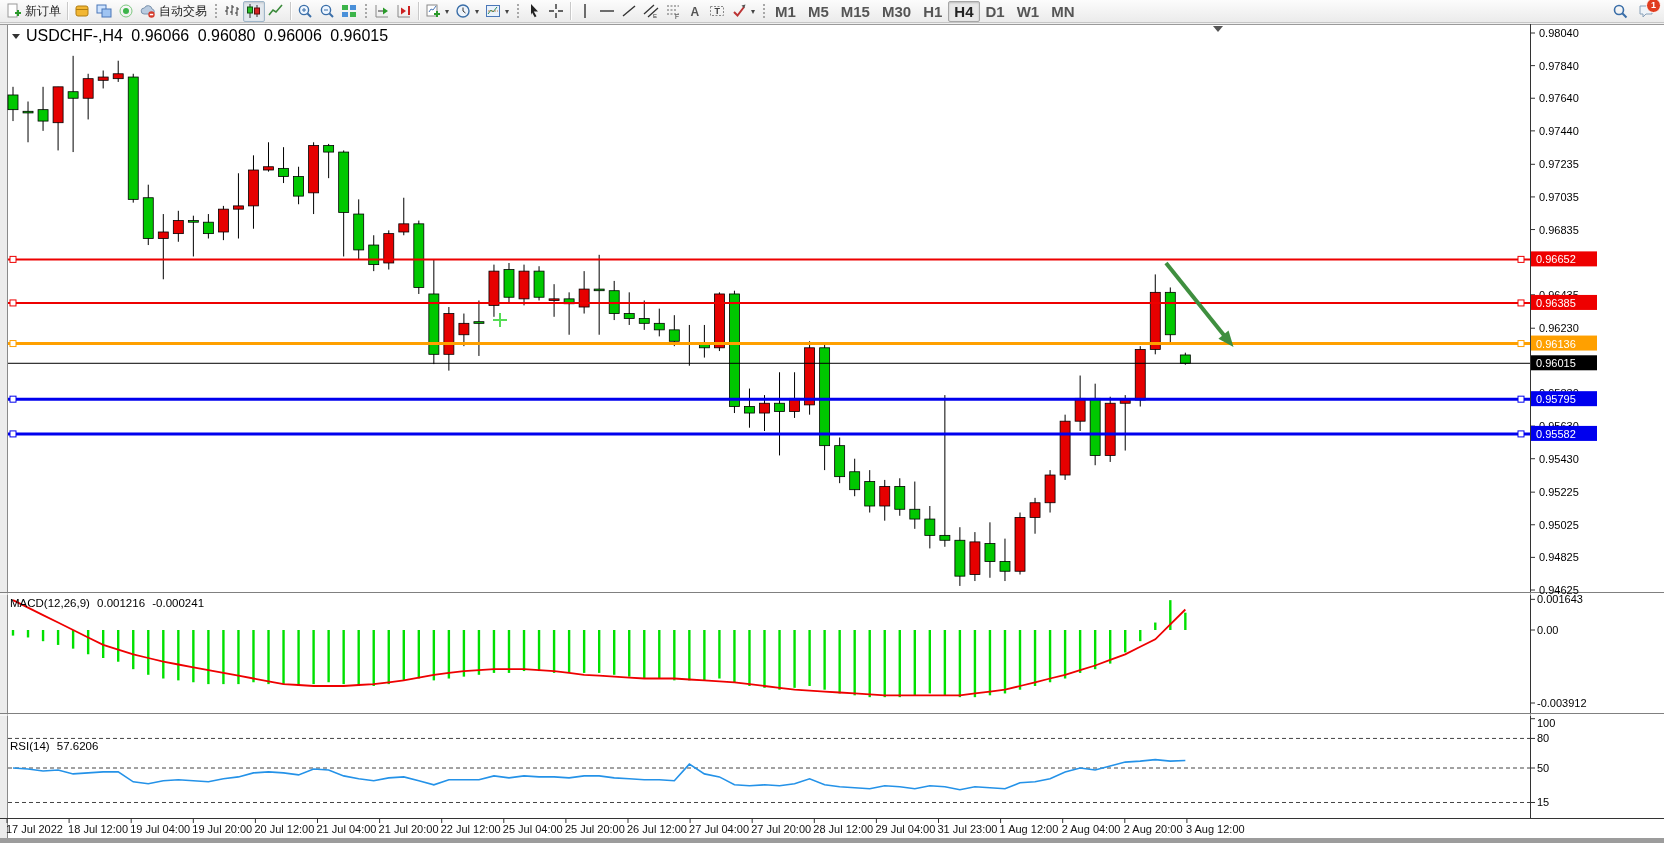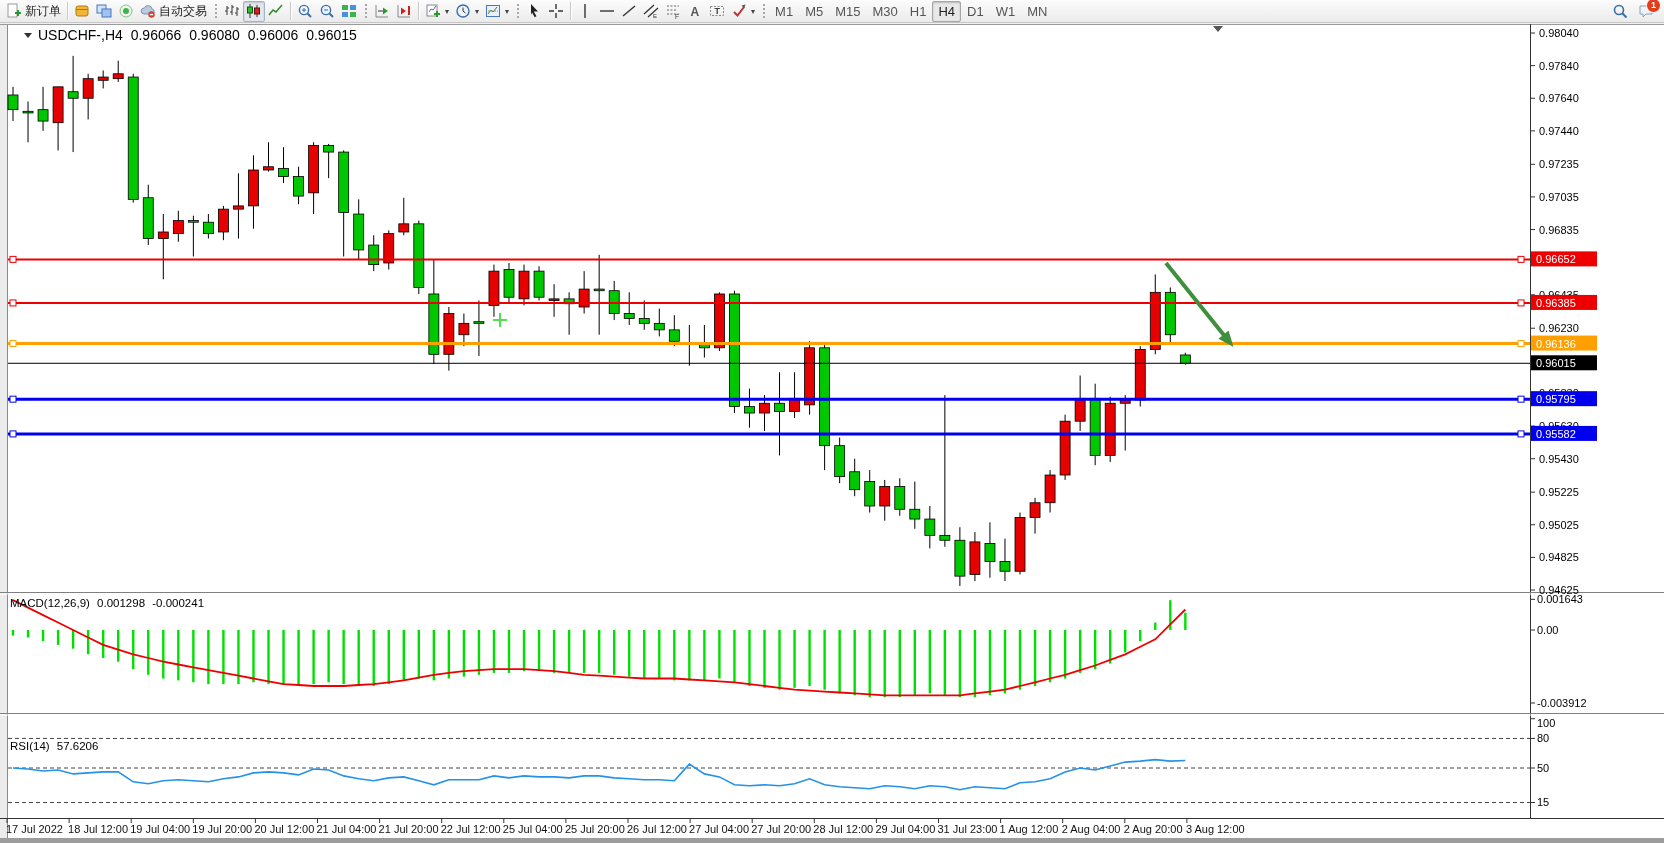--- a/index.html
+++ b/index.html
@@ -13,31 +13,31 @@
   .tbtn{height:21px;min-width:21px;display:flex;align-items:center;justify-content:center;
     gap:3px;padding:0 2px;border:1px solid transparent;border-radius:2px;cursor:default;
     font-size:12px;color:#222;box-sizing:border-box}
   .tbtn.active{background:#e2e8ee;border-color:#9fb6c9;box-shadow:inset 0 1px 2px rgba(0,0,0,.15)}
   .tbtn svg{width:16px;height:16px;flex:0 0 auto}
   .tbtn .dd{font-size:8px;color:#444;margin-left:1px}
   .sep{width:1px;height:18px;background:#c9c9c9;box-shadow:1px 0 0 #fff;margin:0 3px}
   .grip{width:5px;height:18px;margin:0 3px;
     background-image:radial-gradient(circle,#a8a8a8 34%,transparent 36%);
     background-size:4px 4px;background-position:1px 1px}
-  .tf-btn{height:19px;padding:0 5px;font-size:13px;font-weight:normal;color:#555;
+  .tf-btn{height:19px;padding:0 5px;font-size:15px;font-weight:bold;color:#555;
     display:flex;align-items:center;border:1px solid transparent;border-radius:2px}
   .tf-btn.active{background:#e8e8e8;border-color:#a6a6a6;box-shadow:inset 0 1px 2px rgba(0,0,0,.2);color:#222}
   .tb-right{margin-left:auto;display:flex;align-items:center;gap:4px;padding-right:4px}
   .badge{position:absolute;top:-4px;right:-5px;background:#e03c1e;color:#fff;font-size:9px;
     font-weight:bold;border-radius:50%;width:13px;height:13px;display:flex;align-items:center;
     justify-content:center;border:1px solid #fff}
   .chatwrap{position:relative}
   
   .overlay{position:absolute;z-index:4;white-space:nowrap;color:#000}
-  #chart-title{left:24px;top:27px;font-size:14px}
+  #chart-title{left:12px;top:27px;font-size:16px}
   #chart-title .tri{display:inline-block;width:0;height:0;border-left:4px solid transparent;
     border-right:4px solid transparent;border-top:5px solid #333;margin:0 6px 1px 0;vertical-align:middle}
   #chart-title span{margin-right:4px}
   .ind-label{font-size:11.5px}
   #macd-label{left:10px;top:597px}
   #rsi-label{left:10px;top:740px}
   .ind-label span{margin-right:4px}
 </style>
 </head>
 <body>
@@ -703,19 +703,19 @@
 
 <div class="overlay" id="chart-title">
   <span class="tri"></span><span>USDCHF-,H4</span>
   <span>0.96066</span>
   <span>0.96080</span>
   <span>0.96006</span>
   <span>0.96015</span>
 </div>
 <div class="overlay ind-label" id="macd-label">
   <span>MACD(12,26,9)</span>
-  <span>0.001298</span>
+  <span>0.001216</span>
   <span>-0.000241</span>
 </div>
 <div class="overlay ind-label" id="rsi-label">
   <span>RSI(14)</span>
   <span>57.6206</span>
 </div>
 
 </body></html>

